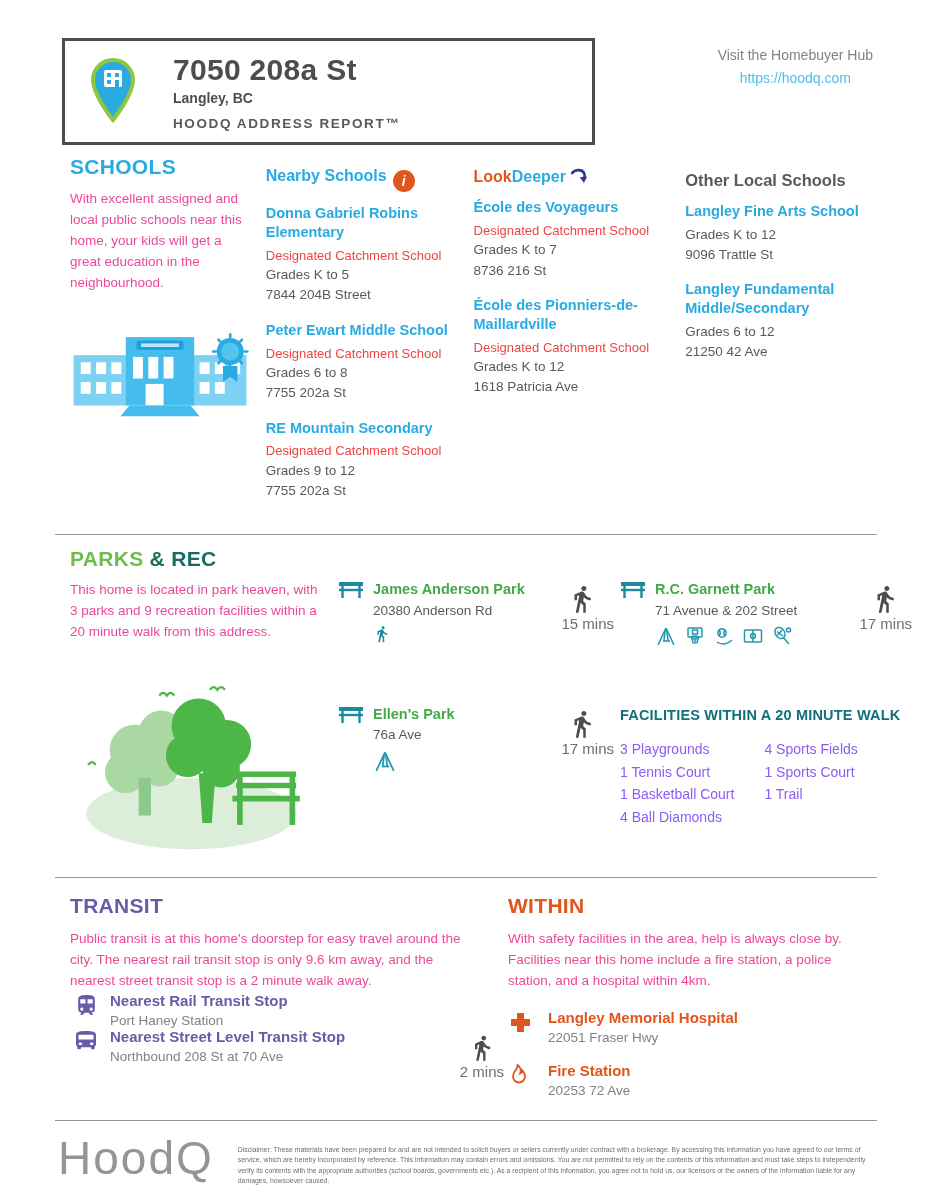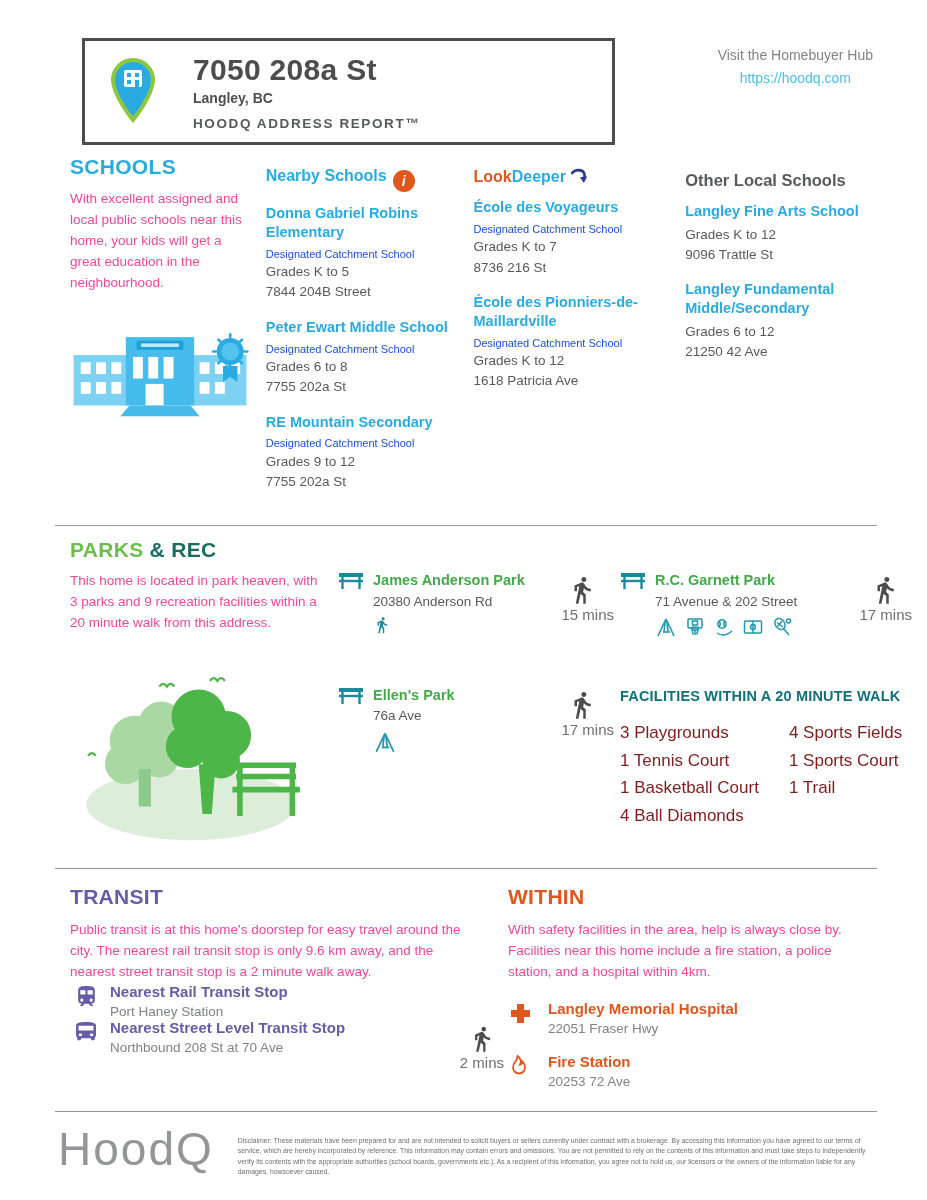--- a/index.html
+++ b/index.html
@@ -1,21 +1,21 @@
 <!DOCTYPE html>
 <html><head>
 <meta charset="utf-8">
 <style>
   * { margin:0; padding:0; box-sizing:border-box; }
   body { width:927px; height:1200px; background:#ffffff; font-family:"Liberation Sans",sans-serif; overflow:hidden; }
   .page { width:927px; height:1200px; position:relative; background:#fff; }
 
   
   .header-row { display:flex; justify-content:space-between; padding:38px 50px 0 62px; }
-  .addr-box { width:533px; height:107px; border:3px solid #4d4d4f; display:flex; align-items:center; padding-left:24px;margin-left:20px; }
+  .addr-box { width:533px; height:107px; border:3px solid #4d4d4f; display:flex; align-items:center; padding-left:24px; }
   .pin-wrap { flex:none; }
   .addr-text { margin-left:36px; }
   .addr-title { font-size:30px; font-weight:bold; color:#4d4d4f; letter-spacing:.3px; }
   .addr-city { font-size:14px; font-weight:bold; color:#4d4d4f; margin-top:3px; }
   .report-title { font-size:13.5px; font-weight:bold; color:#58595b; letter-spacing:1.6px; margin-top:10px; }
   .hub { text-align:center; margin-top:6px; font-size:14px; color:#808285; line-height:1.65; padding-right:4px; }
   .hub-link { color:#4fbfe8; text-decoration:none; display:block; }
 
   
   .divider { border:none; border-top:1px solid #939598; margin:0 50px 0 55px; }
@@ -31,21 +31,21 @@
   .s-col4 { width:192px; }
   .schools-h { color:#29abe2; margin-bottom:10px; }
   .col-h { font-size:16px; font-weight:bold; margin:12px 0 12px; }
   .col-h-blue { color:#29abe2; }
   .col-h-dark { color:#58595b; font-size:16.5px; margin-top:16px; }
   .look-orange { color:#e0561c; }
   .look-blue { color:#29abe2; }
   .info-badge { display:inline-flex; width:22px; height:22px; border-radius:50%; background:#e0561c; color:#fff; font-size:14px; font-weight:bold; align-items:center; justify-content:center; vertical-align:-5px; margin-left:6px; font-style:italic; }
   .entry { margin-bottom:15px; }
   .entry-name { color:#29abe2; font-weight:bold; font-size:14.5px; line-height:1.3; margin-bottom:4px; }
-  .entry-type { color:#1d4ed8; font-size:11px; line-height:1.5; }
+  .entry-type { color:#ef4444; font-size:13px; line-height:1.5; }
   .entry-dark { color:#58595b; font-size:13.5px; line-height:1.5; }
   .school-illus { margin-top:30px; }
 
   
   .parks { padding:12px 50px 20px 62px; }
   .parks-title { padding-left:8px; margin-bottom:9px; }
   .parks-green { color:#6cbe4c; }
   .parks-teal { color:#176d60; }
   .parks-body { display:flex; margin-top:2px; }
   .parks-left { width:256px; margin-right:20px; padding-left:8px; }
@@ -54,21 +54,21 @@
   .park-entry { display:flex; }
   .bench-ic { flex:none; margin-right:9px; margin-top:1px; }
   .park-name { color:#44a948; font-weight:bold; font-size:14.5px; line-height:1.25; }
   .park-addr { color:#58595b; font-size:13.5px; margin:4px 0 7px; }
   .act-row { display:flex; gap:7px; align-items:center; }
   .walker { text-align:right; color:#6d6e71; font-size:15px; padding-top:4px; }
   .walker svg { display:block; margin:0 auto 1px; }
   .facilities { grid-column:3 / 5; }
   .fac-title { color:#12707b; font-weight:bold; font-size:14.5px; line-height:1.4; margin-bottom:13px; letter-spacing:.2px; }
   .fac-cols { display:flex; gap:30px; }
-  .fac-col div { font-size:17px; color:#7f1d1d; line-height:1.62; }
+  .fac-col div { font-size:14px; color:#8b5cf6; line-height:1.62; }
 
   
   .ts-row { display:flex; padding:16px 50px 22px 62px; }
   .transit { width:408px; margin-right:38px; padding-left:8px; position:relative; }
   .safety { flex:1; }
   .transit .sec-title { color:#665ca8; margin-bottom:11px; }
   .safety .sec-title { color:#e0561c; margin-bottom:11px; }
   .t-entry { display:flex; position:relative; }
   .t-icon { width:32px; flex:none; margin-right:8px; text-align:center; padding-top:1px; }
   .t-name { font-size:15px; font-weight:bold; color:#665ca8; }

